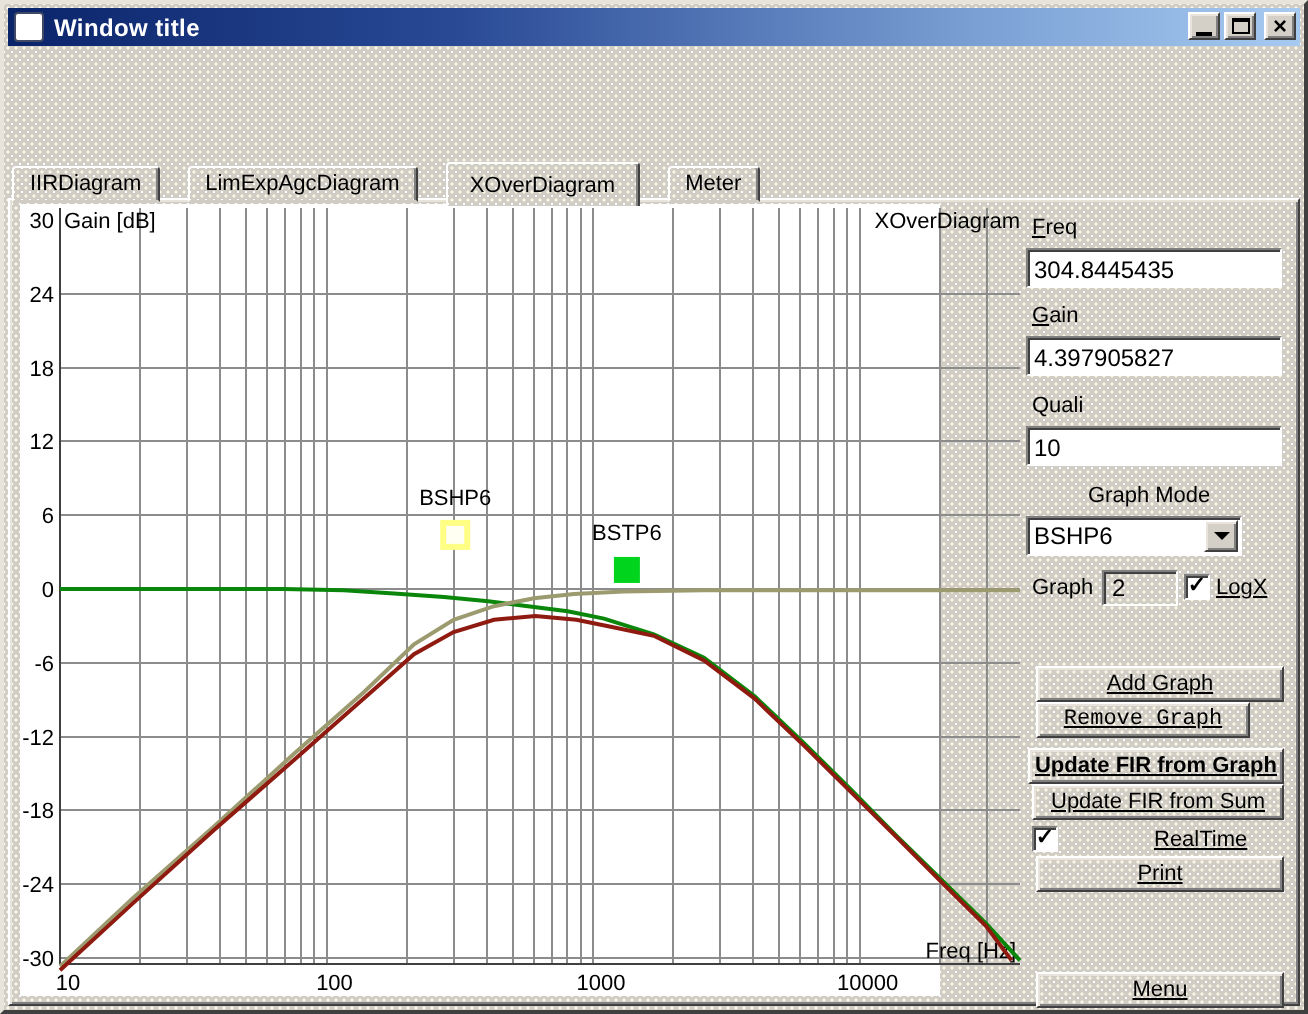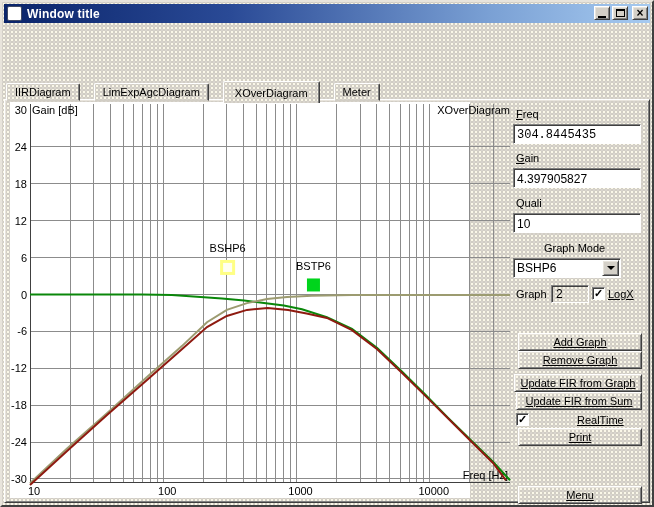--- a/index.html
+++ b/index.html
@@ -204,21 +204,21 @@
         <polyline points="20.0,381.2 56.8,346.8 97.0,311.2 137.0,274.9 171.9,244.1 197.0,220.2 216.8,207.9 237.0,201.1 257.0,197.1 277.0,195.0 301.7,193.7 342.0,193.1 500.0,193.1" fill="none" stroke="#9c9b70" stroke-width="2"></polyline>
         <polyline points="20.0,383.1 56.8,349.3 97.0,313.0 137.0,278.0 171.9,247.2 197.0,225.1 216.8,214.0 237.0,207.9 257.7,206.0 278.2,207.9 296.6,211.6 316.9,215.9 342.0,228.2 367.2,247.2 392.4,271.2 415.4,293.9 438.4,316.7 463.0,341.3 483.0,361.0 495.8,378.2" fill="none" stroke="#8e1a10" stroke-width="2"></polyline>
         <rect x="211.60340523084736" y="159.4488" width="12" height="12" fill="#fffff2" stroke="#ffff84" stroke-width="3"></rect>
         <text x="217.60340523084736" y="150.4488" text-anchor="middle">BSHP6</text>
         <rect x="296.9517763927342" y="176.4706" width="13" height="13" fill="#00d41c"></rect>
         <text x="303.4517763927342" y="167.9706" text-anchor="middle">BSTP6</text>
       </svg>
   </div>
 
   <div class="fld-label accel-first" style="left:514px;top:106px;"><u>F</u>req</div>
-  <input class="txt-input" style="left: 511px; top: 122px; font-family: Liberation Mono, monospace;" value="304.8445435">
+  <input class="txt-input" style="left: 511px; top: 122px;" value="304.8445435">
 
   <div class="fld-label accel-first" style="left:514px;top:150px;"><u>G</u>ain</div>
   <input class="txt-input" style="left: 511px; top: 166px;" value="4.397905827">
 
   <div class="fld-label" style="left:514px;top:195px;">Quali</div>
   <input class="txt-input" style="left: 511px; top: 211px;" value="10">
 
   <div class="fld-label" style="left:542px;top:240px;">Graph Mode</div>
   <div class="combo">
     <div class="combo-value">BSHP6</div>
@@ -228,22 +228,22 @@
   </div>
 
   <div class="fld-label" style="left:514px;top:286px;">Graph</div>
   <div class="mini-field">2</div>
   <div class="checkbox" style="left:590px;top:285px;">
     <span>✓</span>
   </div>
   <div class="fld-label ul" style="left:606px;top:286px;">LogX</div>
 
   <div class="win-btn dither" style="left:516px;top:331px;width:124px;">Add Graph</div>
-  <div class="win-btn dither" style="left:516px;top:349px;width:124px;">Remove Graph</div>
-  <div class="win-btn dither" style="left:512px;top:372px;width:128px;">Update FIR from Graph</div>
+  <div class="win-btn dither" style="left:516px;top:349px;width:107px;font-family:Liberation Mono, monospace;">Remove Graph</div>
+  <div class="win-btn dither" style="left:512px;top:372px;width:128px;font-weight:bold;">Update FIR from Graph</div>
   <div class="win-btn dither" style="left:514px;top:390px;width:126px;">Update FIR from Sum</div>
 
   <div class="checkbox" style="left:514px;top:411px;">
     <span>✓</span>
   </div>
   <div class="fld-label ul" style="left:531px;top:412px;margin-left:44px;">RealTime</div>
 
   <div class="win-btn dither" style="left:516px;top:426px;width:124px;">Print</div>
   <div class="win-btn dither" style="left:516px;top:444px;width:124px;margin-top:40px;">Menu</div>
 

